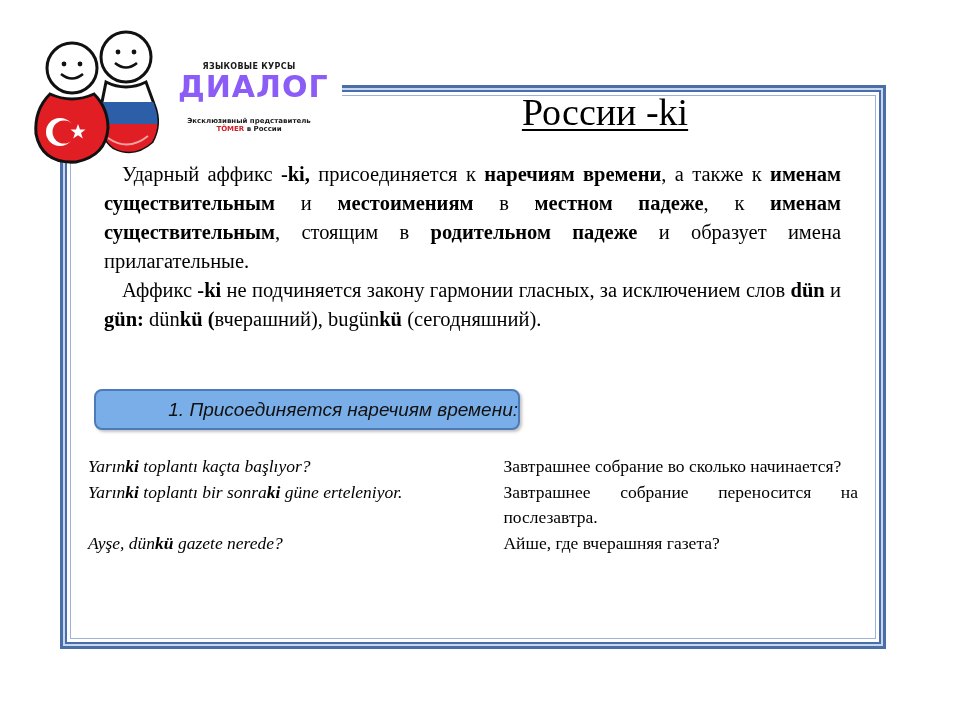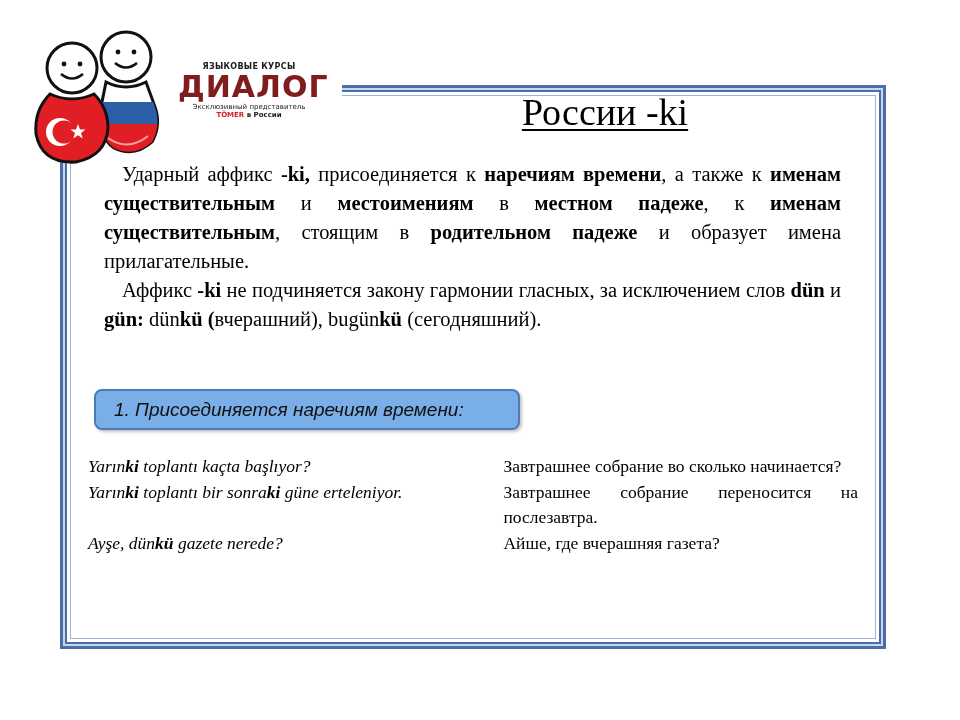--- a/index.html
+++ b/index.html
@@ -15,22 +15,22 @@
     .frame-inner {
       position: absolute; left: 7px; top: 7px; right: 7px; bottom: 7px;
       border: 1px solid #9db3d8;
     }
 
     
     .logo-mask { position: absolute; left: 20px; top: 20px; width: 322px; height: 140px; background: #fff; }
     .mascots { position: absolute; left: 28px; top: 24px; width: 145px; height: 145px; }
     .brand { position: absolute; left: 178px; top: 62px; width: 142px; text-align: center; font-family: "DejaVu Sans", sans-serif; }
     .brand-top { font-size: 8px; font-weight: bold; color: #1a1a1a; letter-spacing: 0.3px; }
-    .brand-name { font-size: 30px; font-weight: bold; color: #7f1d1d; letter-spacing: 1px; line-height: 32px; font-family: "DejaVu Sans", sans-serif; }
-    .brand-sub { font-size: 7px; font-weight: normal; color: #1a1a1a; margin-top: 0; }
+    .brand-name { font-size: 30px; font-weight: bold; color: #8b5cf6; letter-spacing: 1px; line-height: 32px; font-family: "DejaVu Sans", sans-serif; }
+    .brand-sub { font-size: 7px; font-weight: bold; color: #1a1a1a; margin-top: 14px; }
     .brand-sub2 { font-size: 7px; font-weight: bold; color: #1a1a1a; }
     .brand-sub2 .tomer { color: #d0202a; }
 
     .title {
       position: absolute; left: 450px; top: 90px; width: 310px; text-align: center;
       font-size: 38px; text-decoration: underline; text-underline-offset: 4px; text-decoration-thickness: 2px;
     }
 
     .para {
       position: absolute; left: 104px; width: 737px; font-size: 20.5px; line-height: 29px;
@@ -39,21 +39,21 @@
     .para1 { top: 160px; }
     .para2 { top: 276px; }
     .indent { display: inline-block; width: 18px; }
     b { font-weight: bold; }
 
     .pill {
       position: absolute; left: 94px; top: 389px; width: 426px; height: 41px;
       background: #7aaee8; border: 2px solid #4d7ab8; border-radius: 8px;
       box-shadow: 2px 2px 3px rgba(80,80,80,0.35);
       font-family: "Liberation Sans", "DejaVu Sans", sans-serif; font-style: italic;
-      font-size: 19px; line-height: 37px; padding-left: 18px; color: #111;
+      font-size: 19px; line-height: 37px; padding-left: 18px; color: #111; text-align: right;
     }
 
     .examples { position: absolute; left: 88px; top: 454px; width: 770px; }
     .ex-row { display: flex; gap: 48px; }
     .ex-tr { width: 378px; font-style: italic; font-size: 17.5px; line-height: 25.5px; text-align: justify; text-align-last: left; padding-right: 10px; }
     .ex-ru { width: 380px; margin-left: 14px; font-size: 17.5px; line-height: 25.5px; text-align: justify; text-align-last: left; }
   </style>
 </head>
 <body>
 

